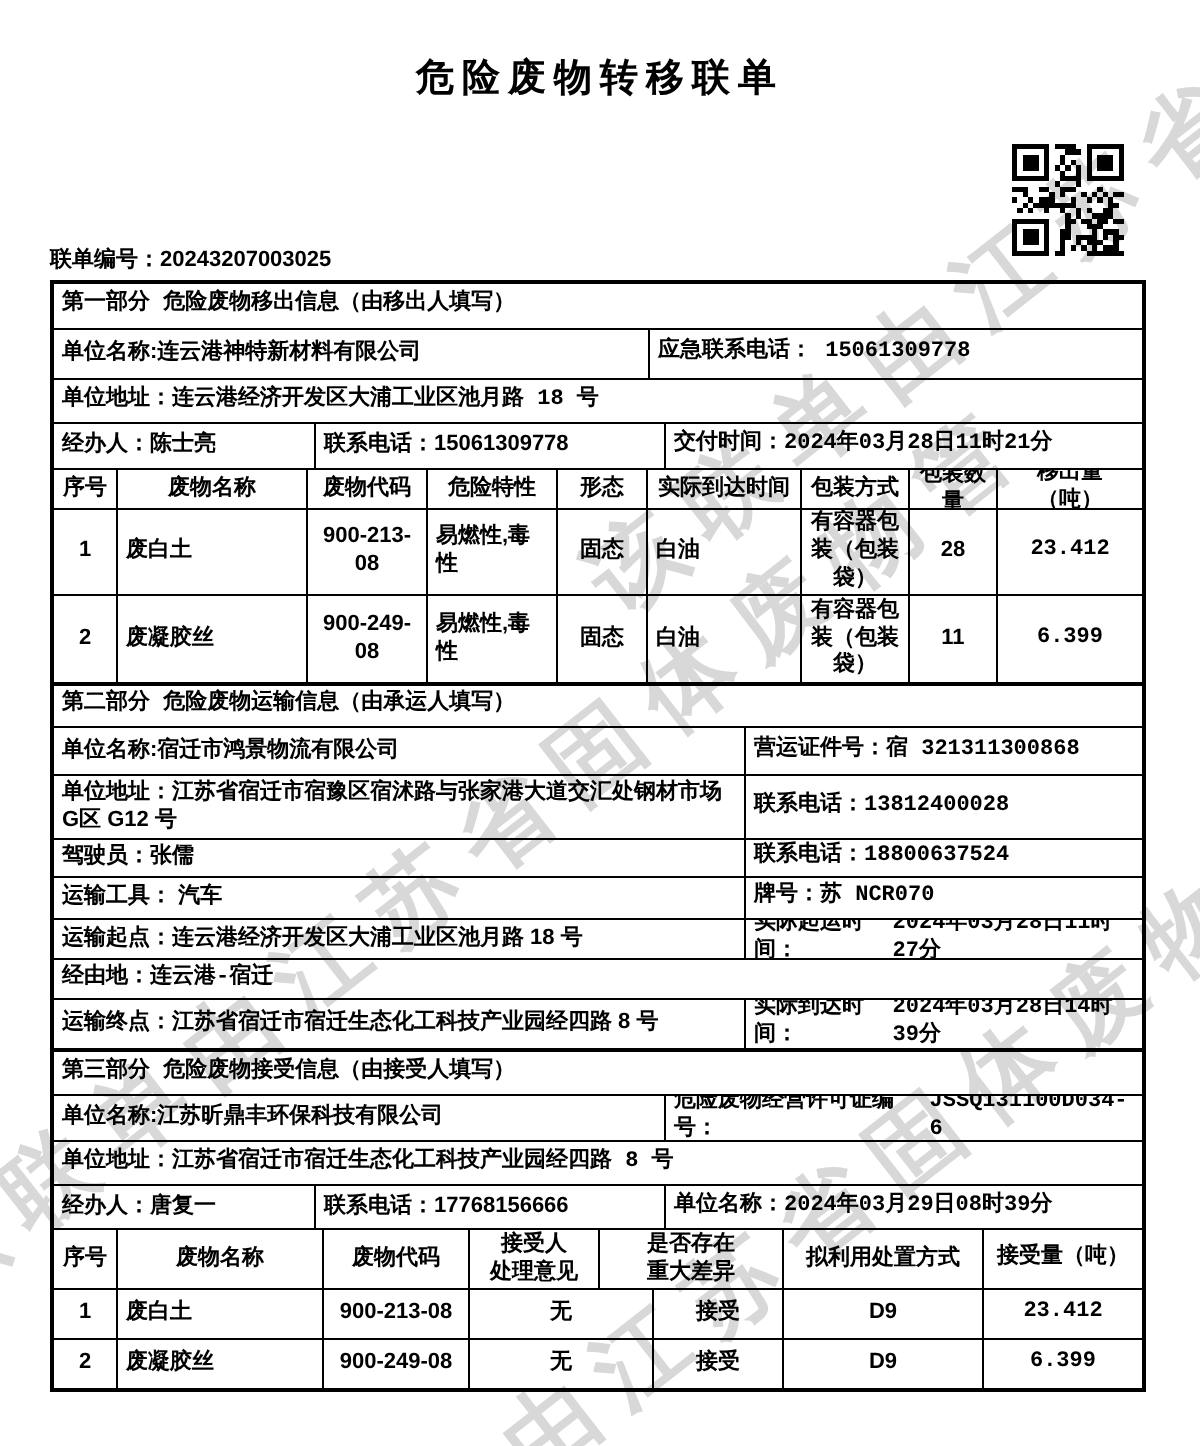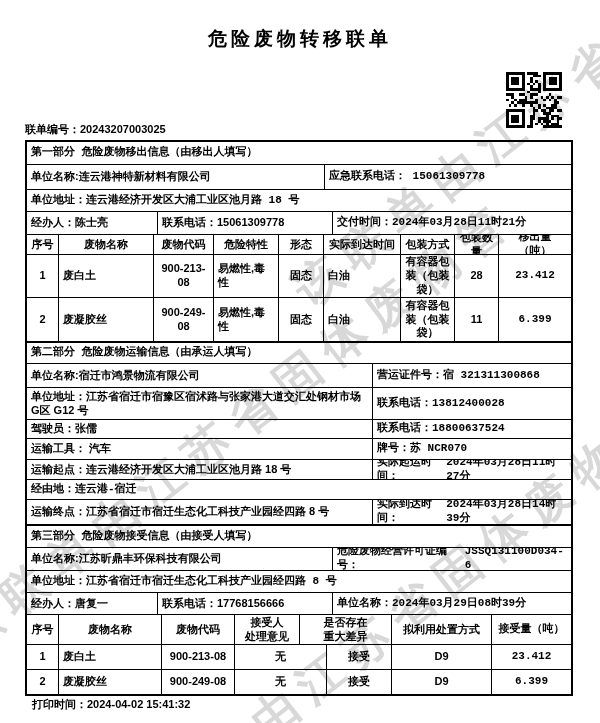--- a/index.html
+++ b/index.html
@@ -468,17 +468,14 @@
         <div class="cell" style="width:103px">废凝胶丝</div>
         <div class="cell center" style="width:73px">900-249-08</div>
         <div class="cell center" style="width:92px">无</div>
         <div class="cell center" style="width:65px">接受</div>
         <div class="cell center" style="width:100px">D9</div>
         <div class="cell center fill">6.399</div>
       </div>
 
     </div>
 
-    <div class="footer">
-      <span>打印时间：</span><span>2024-04-02 15:41:32</span>
-    </div>
   </div>
 </div>
 
 </body></html>

